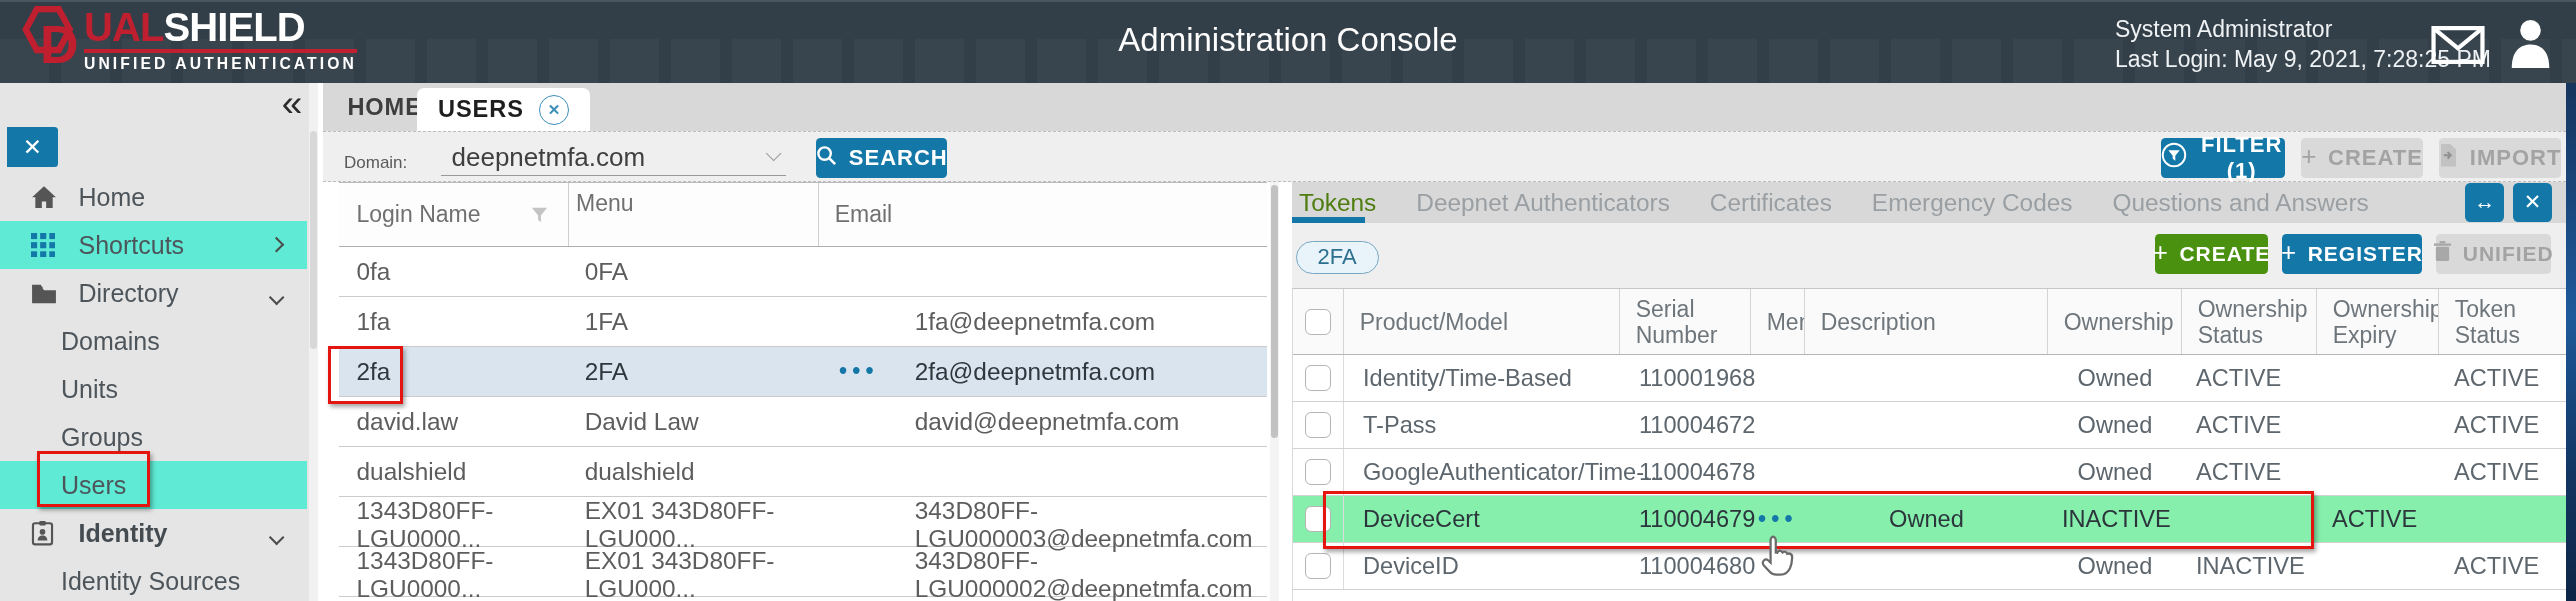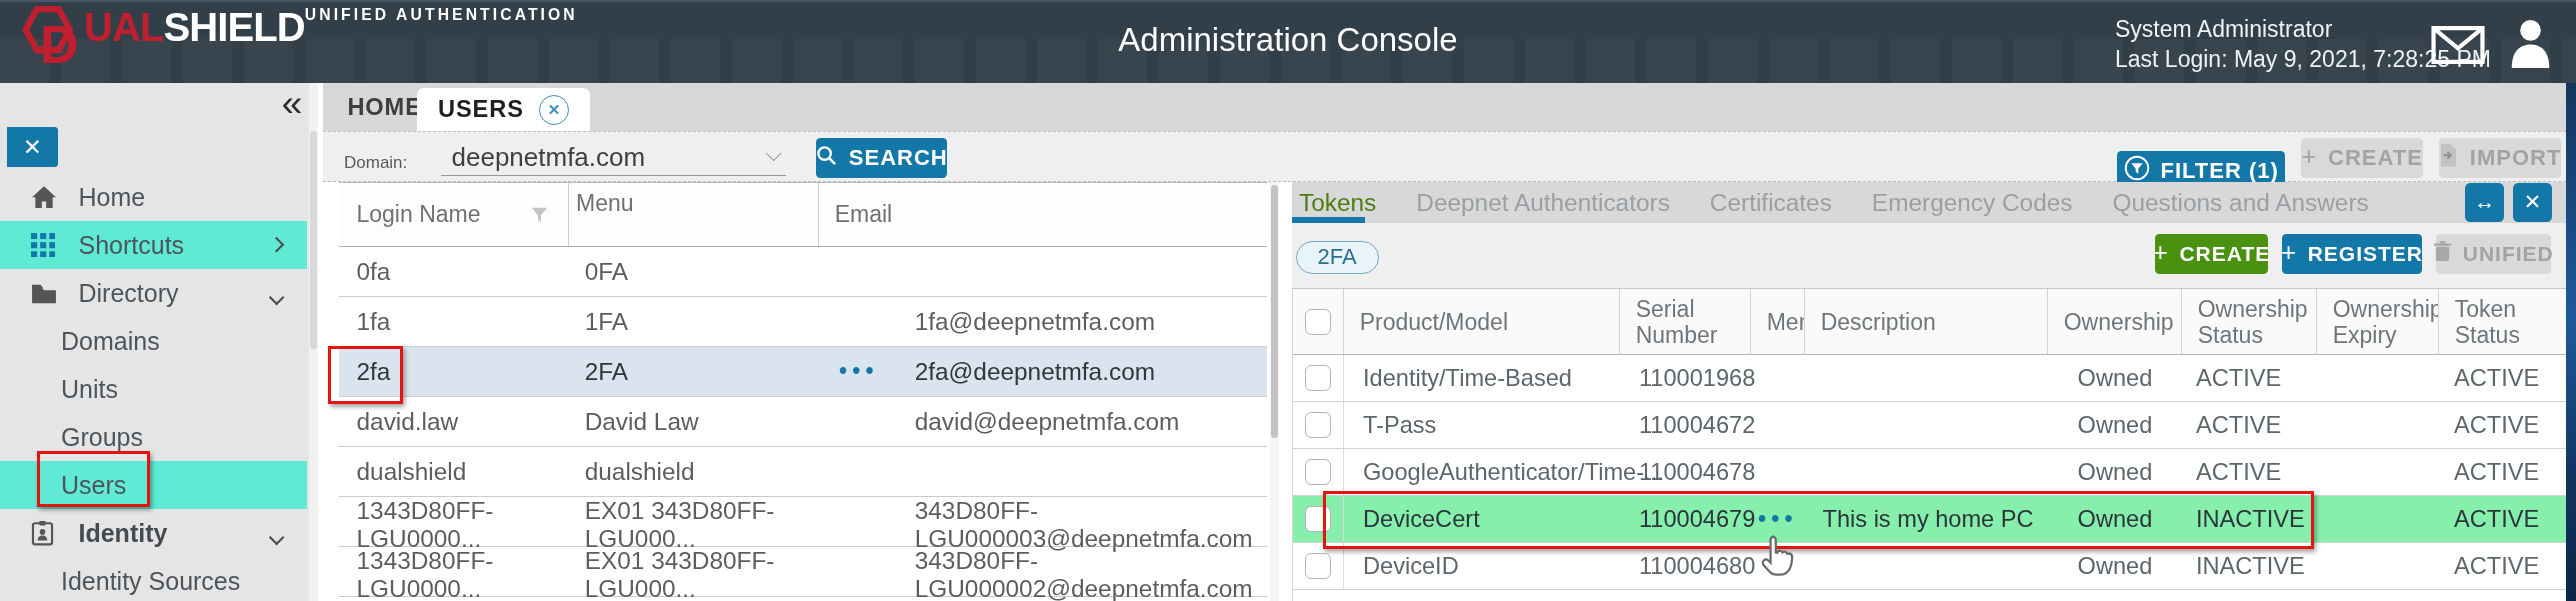--- a/index.html
+++ b/index.html
@@ -4,21 +4,21 @@
 <style>
   * { margin:0; padding:0; box-sizing:border-box; }
   body { font-family:"Liberation Sans", sans-serif; background:#fff; }
   .screen { position:relative; width:2576px; height:601px; overflow:hidden; background:#fff; }
 
   
   .topbar { position:absolute; left:0; top:0; width:2576px; height:83px; background:#333f48; border-top:2.6px solid #4a5662; }
   .topbar::after { content:''; position:absolute; left:0; right:0; bottom:0; height:44px;
      background:repeating-linear-gradient(90deg, rgba(255,255,255,0.03) 0 49px, transparent 49px 61px); }
   .logo { position:absolute; left:21px; top:3.5px; display:flex; align-items:flex-start; z-index:2; }
-  .logo-text { display:flex; }
+  .logo-text { display:flex; flex-direction:column; }
   .logo-row1 { font-size:40px; font-weight:bold; letter-spacing:-0.9px; line-height:42px; }
   .logo-red { color:#c01f2f; } .logo-white { color:#fff; }
   .logo-line { height:3.5px; background:#c01f2f; margin:1.7px 0 2.6px 0; }
   .logo-row2 { color:#fff; font-size:15.7px; font-weight:bold; letter-spacing:3.1px; }
   .app-title { position:absolute; left:50%; top:19px; transform:translateX(-50%); color:#fdfdfd; font-size:33px; font-weight:400; z-index:2; }
   .user-info { position:absolute; left:2115px; top:12.2px; color:#eef2f4; font-size:23px; line-height:30px; z-index:2; }
   .hdr-icon { position:absolute; z-index:2; }
   .mail-icon { left:2431px; top:23px; }
   .person-icon { left:2508px; top:15.7px; }
 
@@ -52,21 +52,21 @@
   .domain-label { position:absolute; left:21px; top:21px; font-size:17px; color:#5a5a5a; }
   .domain-select { position:absolute; left:118px; top:7px; width:345px; height:37px; border-bottom:0.9px solid #9a9a9a; font-size:26px; color:#3f3f3f; display:flex; align-items:center; padding-left:10.5px; cursor:pointer; }
   .domain-chev { position:absolute; right:7px; top:8.7px; width:11.3px; height:11.3px; border-right:1.7px solid #9a9a9a; border-bottom:1.7px solid #9a9a9a; transform:rotate(45deg); }
   .btn { display:flex; align-items:center; justify-content:center; gap:10.5px; border-radius:4.4px; font-weight:bold; letter-spacing:1px; font-size:22px; cursor:pointer; border:none; font-family:"Liberation Sans", sans-serif; }
   .btn-blue { background:#1377a8; color:#fff; }
   .btn-green { background:#4a9110; color:#fff; }
   .btn-disabled { background:#d9d9d9; color:#a3a3a3; cursor:default; }
   .search-btn { position:absolute; left:493px; top:6.1px; width:131px; height:40px; }
   .toolbar-right { position:absolute; right:5.2px; top:6.1px; display:flex; gap:15.7px; }
   .toolbar-right .btn { height:40px; }
-  .filter-btn { width:168px;margin-top:13px; } .create-top-btn { width:122px; } .import-btn { width:122px; }
+  .filter-btn { width:124px; } .create-top-btn { width:122px; } .import-btn { width:122px; }
 
   
   .content { position:absolute; left:16px; top:99px; width:2243px; height:419px; }
   .users-panel { position:absolute; left:0; top:0; width:928px; height:419px; background:#fff; }
   .u-header { height:65px; background:#fdfdfd; border-top:0.9px solid #b9b9b9; border-bottom:0.9px solid #aeaeae;
      display:grid; grid-template-columns:230px 250px 80px 1fr; font-size:23px; color:#707070; }
   .u-header > div { display:flex; align-items:center; height:100%; }
   .uh-login { padding-left:17.5px; border-right:0.9px solid #cfcfcf; }
   .uh-name  { padding-left:15.7px; border-right:0.9px solid #cfcfcf; }
   .uh-menu  { padding-left:7px; border-right:0.9px solid #cfcfcf; align-items:flex-start !important; padding-top:7px; }
@@ -428,21 +428,20 @@
             <div class="td-ownexp"></div>
             <div class="td-tokstat">ACTIVE</div>
           </div>
             <div class="t-grid t-row selected" style="">
             <div class="t-cb-cell">
                 <span class="checkbox"></span>
               </div>
             <div class="td-product">DeviceCert</div>
             <div class="td-serial">110004679</div>
             <div class="menu-dots">•••</div>
-            <div class="td-desc">This is my home PC</div>
             <div class="td-own">Owned</div>
             <div class="td-ownstat">INACTIVE</div>
             <div class="td-ownexp"></div>
             <div class="td-tokstat">ACTIVE</div>
           </div>
             <div class="t-grid t-row" style="">
             <div class="t-cb-cell">
                 <span class="checkbox"></span>
               </div>
             <div class="td-product">DeviceID</div>

